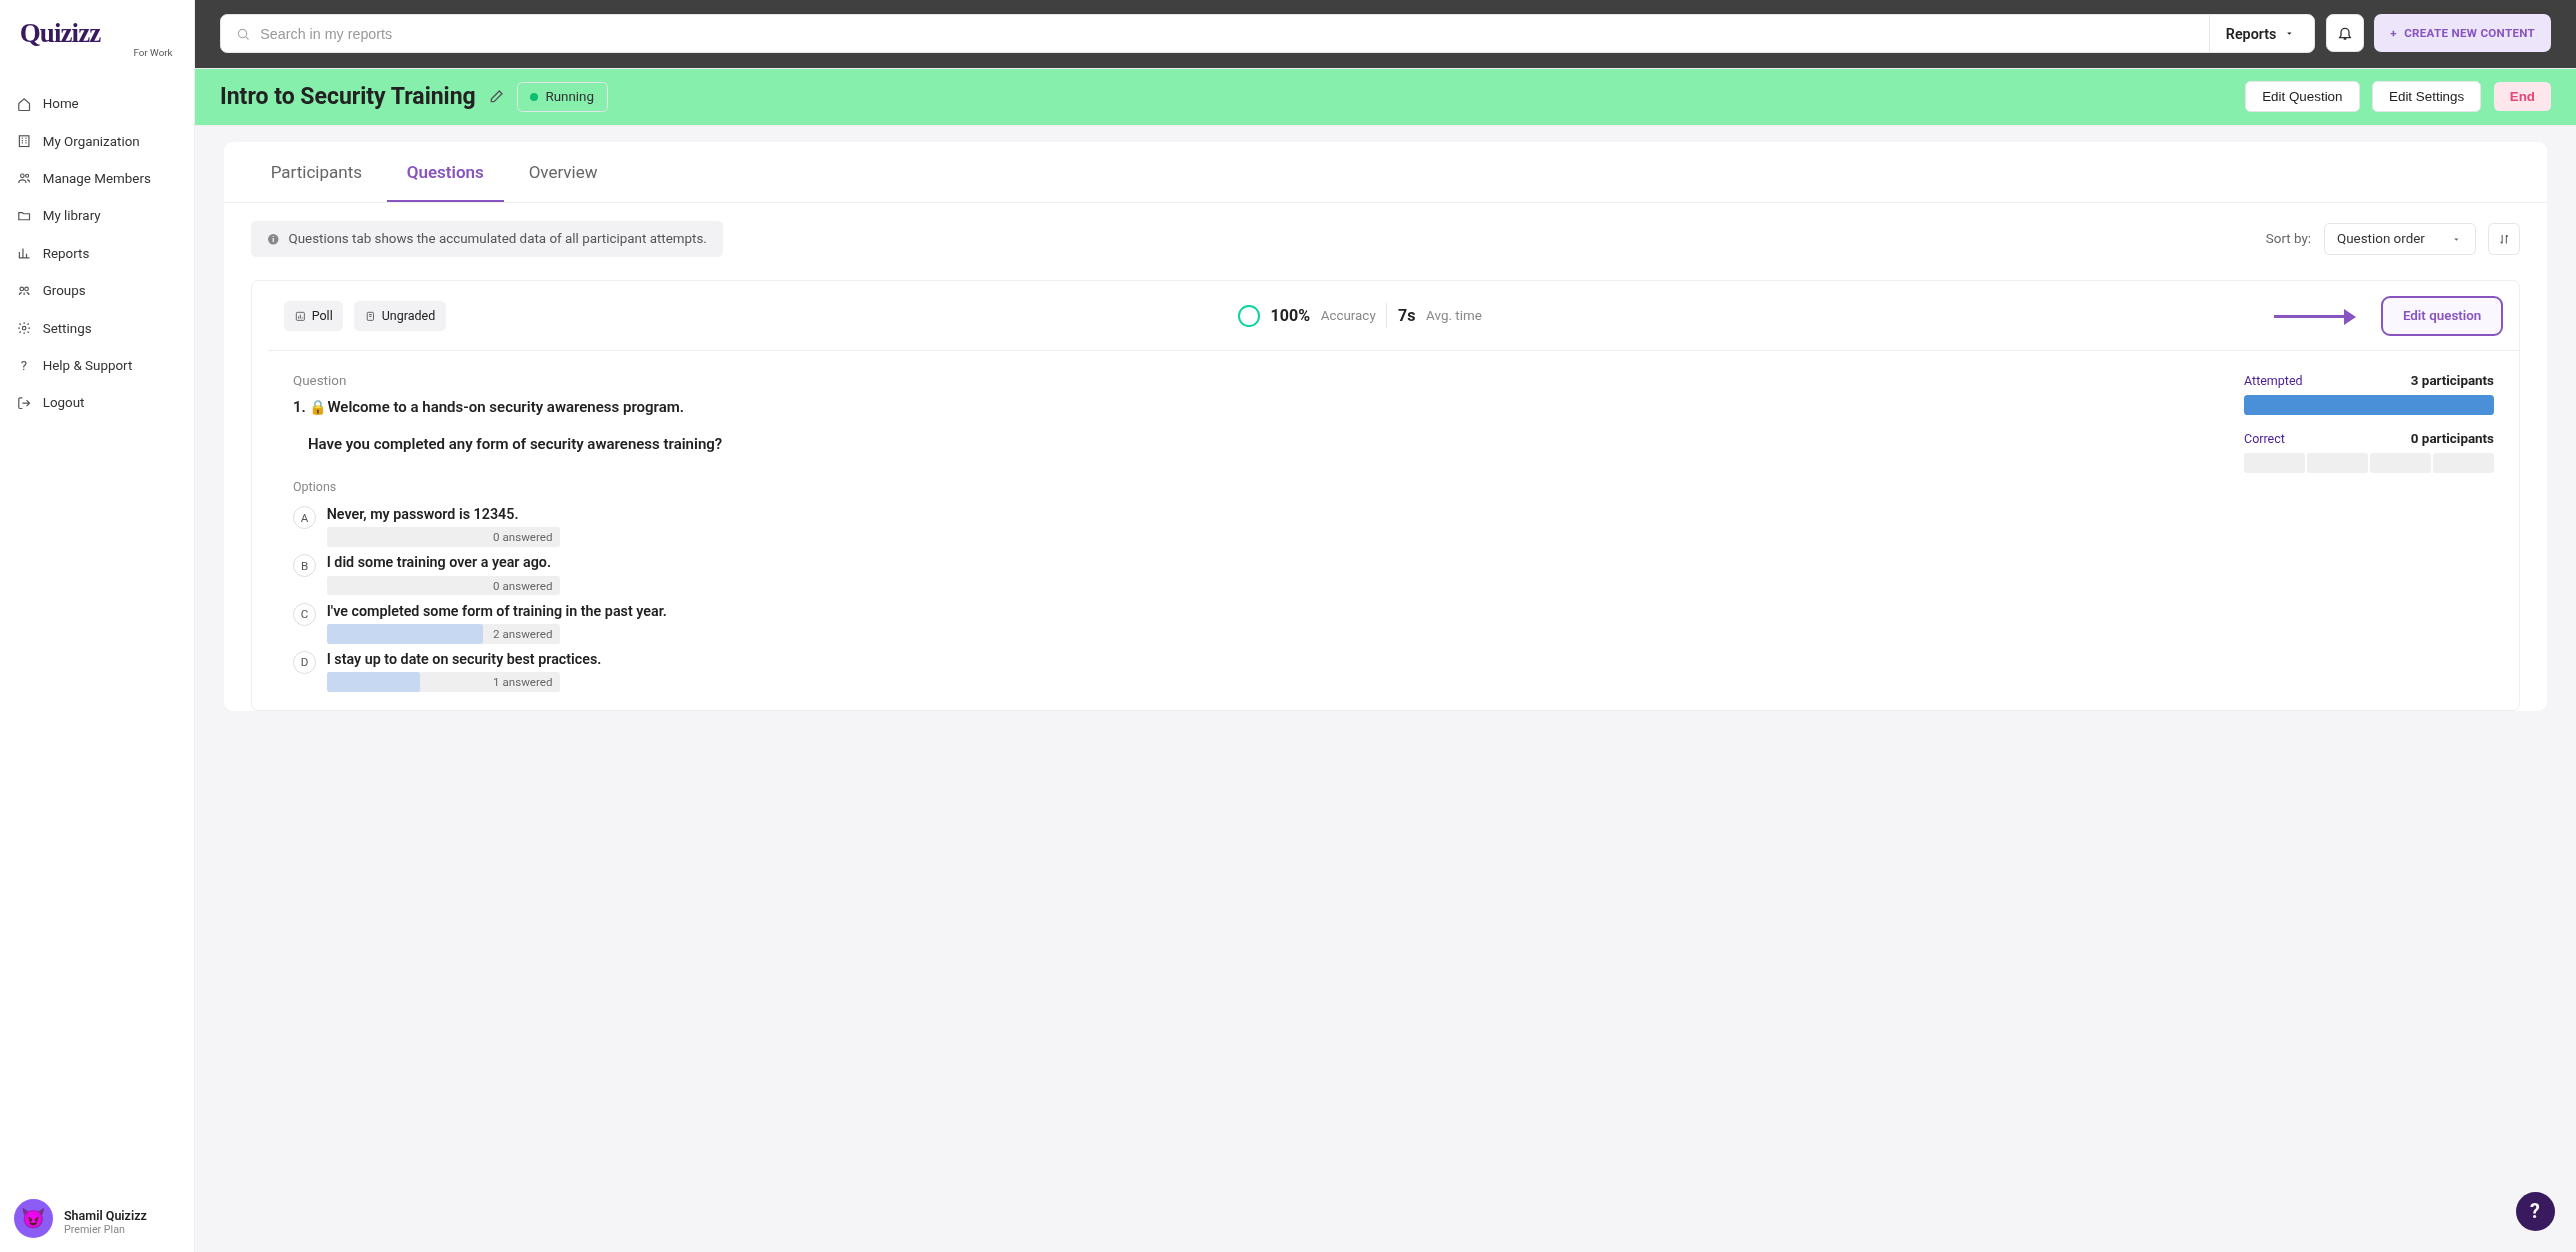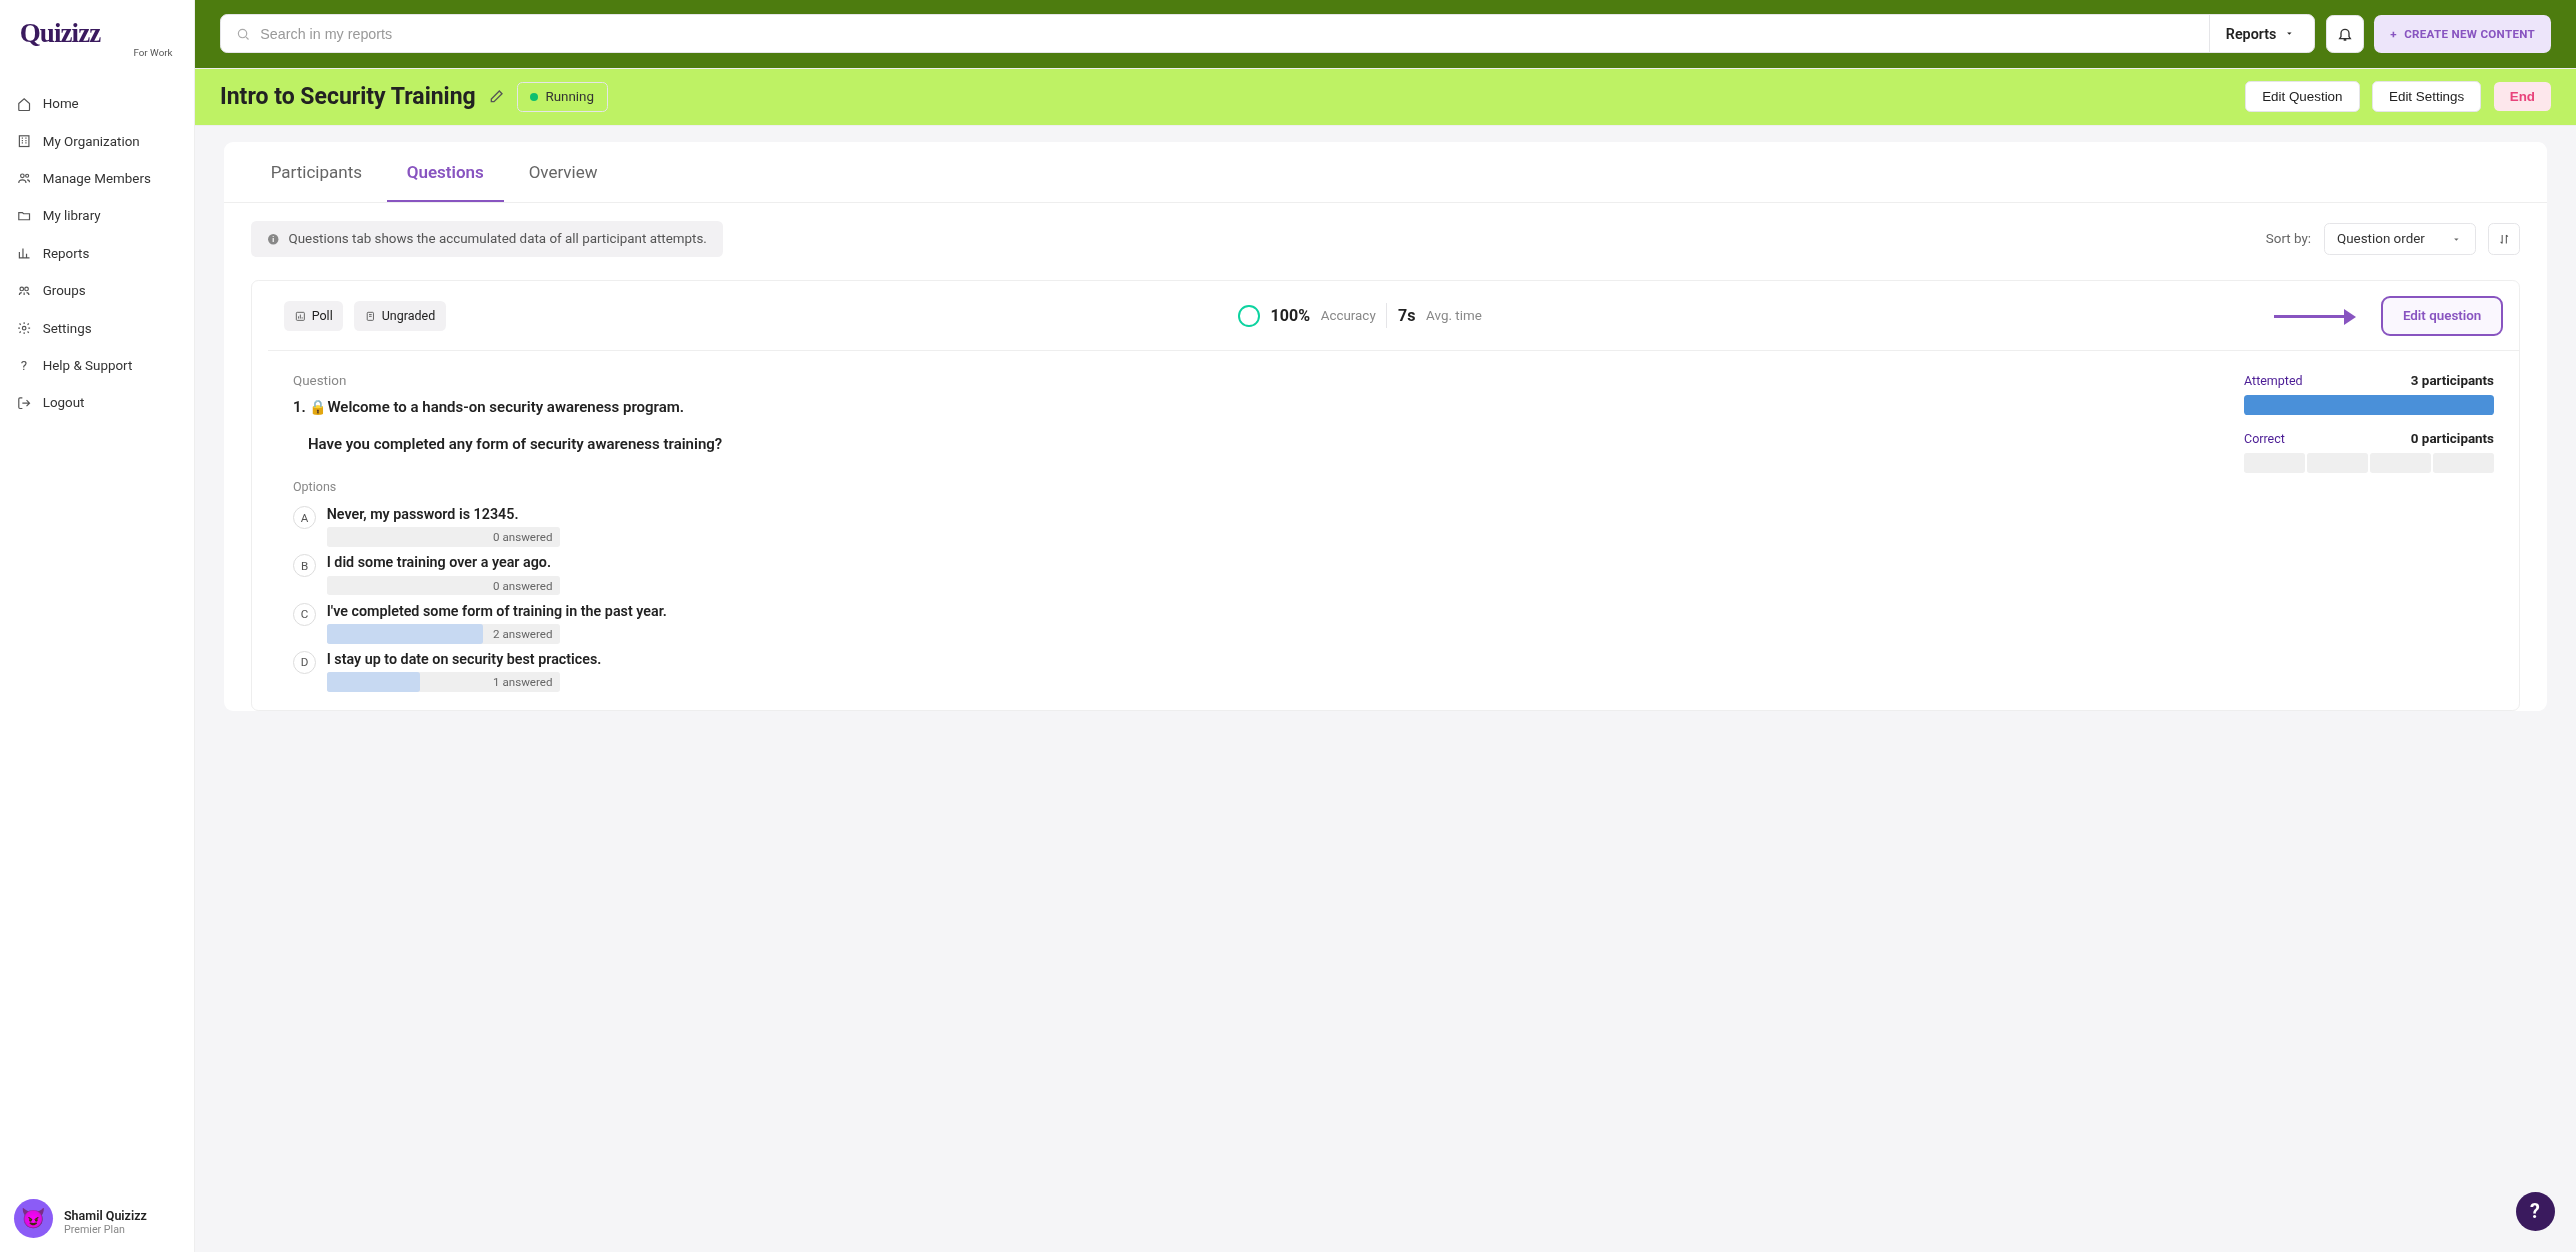--- a/index.html
+++ b/index.html
@@ -10,28 +10,28 @@
     .logo-main { font-family: Georgia, serif; font-weight: bold; font-size: 27px; color: #3a1a5e; letter-spacing: -0.9px; }
     .logo-sub { font-size: 9.8px; color: #555; text-align: right; margin-top: -1.8px; padding-right: 1.8px; }
     .nav { flex: 1; padding-top: 19.7px; }
     .nav-item { display: flex; align-items: center; gap: 10.7px; padding: 10.7px 16px; font-size: 13.4px; color: #333; cursor: pointer; }
     .nav-icon { width: 16px; height: 16px; display: inline-flex; align-items: center; justify-content: center; color: #555; flex-shrink: 0; }
     .sidebar-bottom { display: flex; align-items: center; gap: 10.7px; padding: 14.3px; }
     .avatar { width: 39px; height: 39px; border-radius: 50%; background: #8b5cf6; display: flex; align-items: center; justify-content: center; font-size: 19.7px; }
     .user-name { font-size: 12.5px; font-weight: 600; color: #222; margin-top: 8px; }
     .user-plan { font-size: 10.7px; color: #888; }
     .main { flex: 1; display: flex; flex-direction: column; overflow: hidden; }
-    .header { display: flex; align-items: center; padding: 14.3px 25px; gap: 10.7px; background: #4d7c0f; border-bottom: 0.9px solid #eee; }
+    .header { display: flex; padding: 14.3px 25px; gap: 10.7px; background: #404040; border-bottom: 0.9px solid #eee; }
     .search-wrap { flex: 1; display: flex; align-items: center; background: #fff; border: 0.9px solid #e5e5e8; border-radius: 7.2px; height: 39px; padding: 0 14.3px; }
     .search-input { flex: 1; border: none; outline: none; font-size: 14.3px; margin-left: 9px; color: #333; }
     .search-input::placeholder { color: #999; }
     .search-scope { display: flex; align-items: center; gap: 7.2px; padding: 0 5.4px 0 16px; border-left: 0.9px solid #e5e5e8; height: 100%; font-size: 14.3px; font-weight: 600; color: #222; cursor: pointer; }
     .icon-btn { width: 38px; height: 38px; border: 0.9px solid #e5e5e8; border-radius: 7.2px; display: flex; align-items: center; justify-content: center; cursor: pointer; background: #fff; }
     .create-btn { background: #ede5fa; color: #8854c0; font-weight: 700; font-size: 11.6px; padding: 0 16px; height: 38px; border-radius: 7.2px; display: flex; align-items: center; gap: 7.2px; cursor: pointer; letter-spacing: 0.3px; }
-    .pagebar { display: flex; align-items: center; padding: 12.5px 25px; gap: 12.5px; background: #bef264; border-bottom: 0.9px solid #eee; }
+    .pagebar { display: flex; align-items: center; padding: 12.5px 25px; gap: 12.5px; background: #86efac; border-bottom: 0.9px solid #eee; }
     .page-title { font-size: 23px; font-weight: 700; color: #222; }
     .edit-icon { width: 16px; height: 16px; color: #555; cursor: pointer; }
     .status-chip { display: flex; align-items: center; gap: 7.2px; border: 0.9px solid #e5e5e8; border-radius: 5.4px; padding: 6.3px 12.5px; font-size: 13.4px; color: #333; }
     .status-dot { width: 8px; height: 8px; border-radius: 50%; background: #0dbf6e; }
     .spacer { flex: 1; }
     .btn { border: 0.9px solid #e5e5e8; background: #fff; border-radius: 5.4px; padding: 7.2px 16px; font-size: 13.4px; font-weight: 500; cursor: pointer; color: #222; }
     .btn.end { background: #fde7ec; color: #e8437b; border: none; font-weight: 600; }
     .content { flex: 1; overflow-y: auto; padding: 0 0 18px; }
     .card { background: #fff; border-radius: 9px; margin: 16px 29px; }
     .tabs { display: flex; gap: 5.4px; padding: 0 27px; border-bottom: 0.9px solid #eee; }

